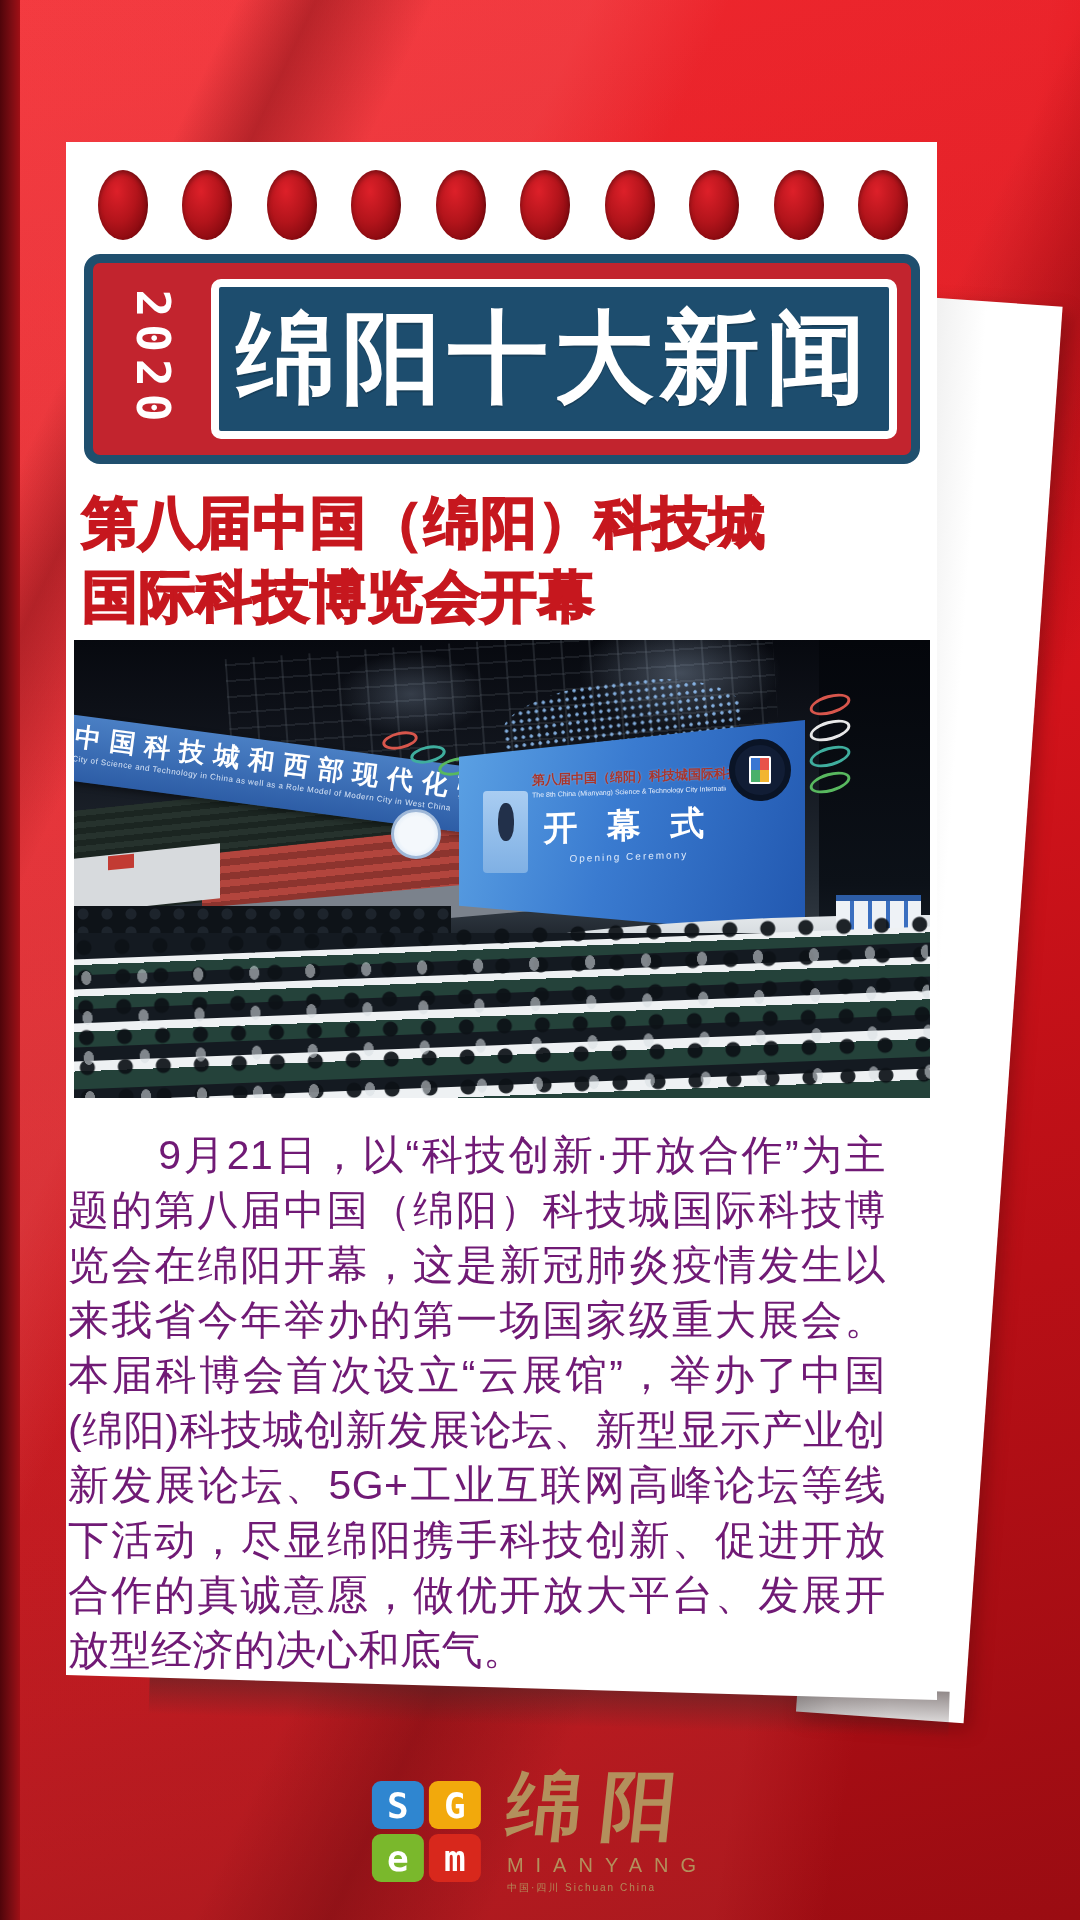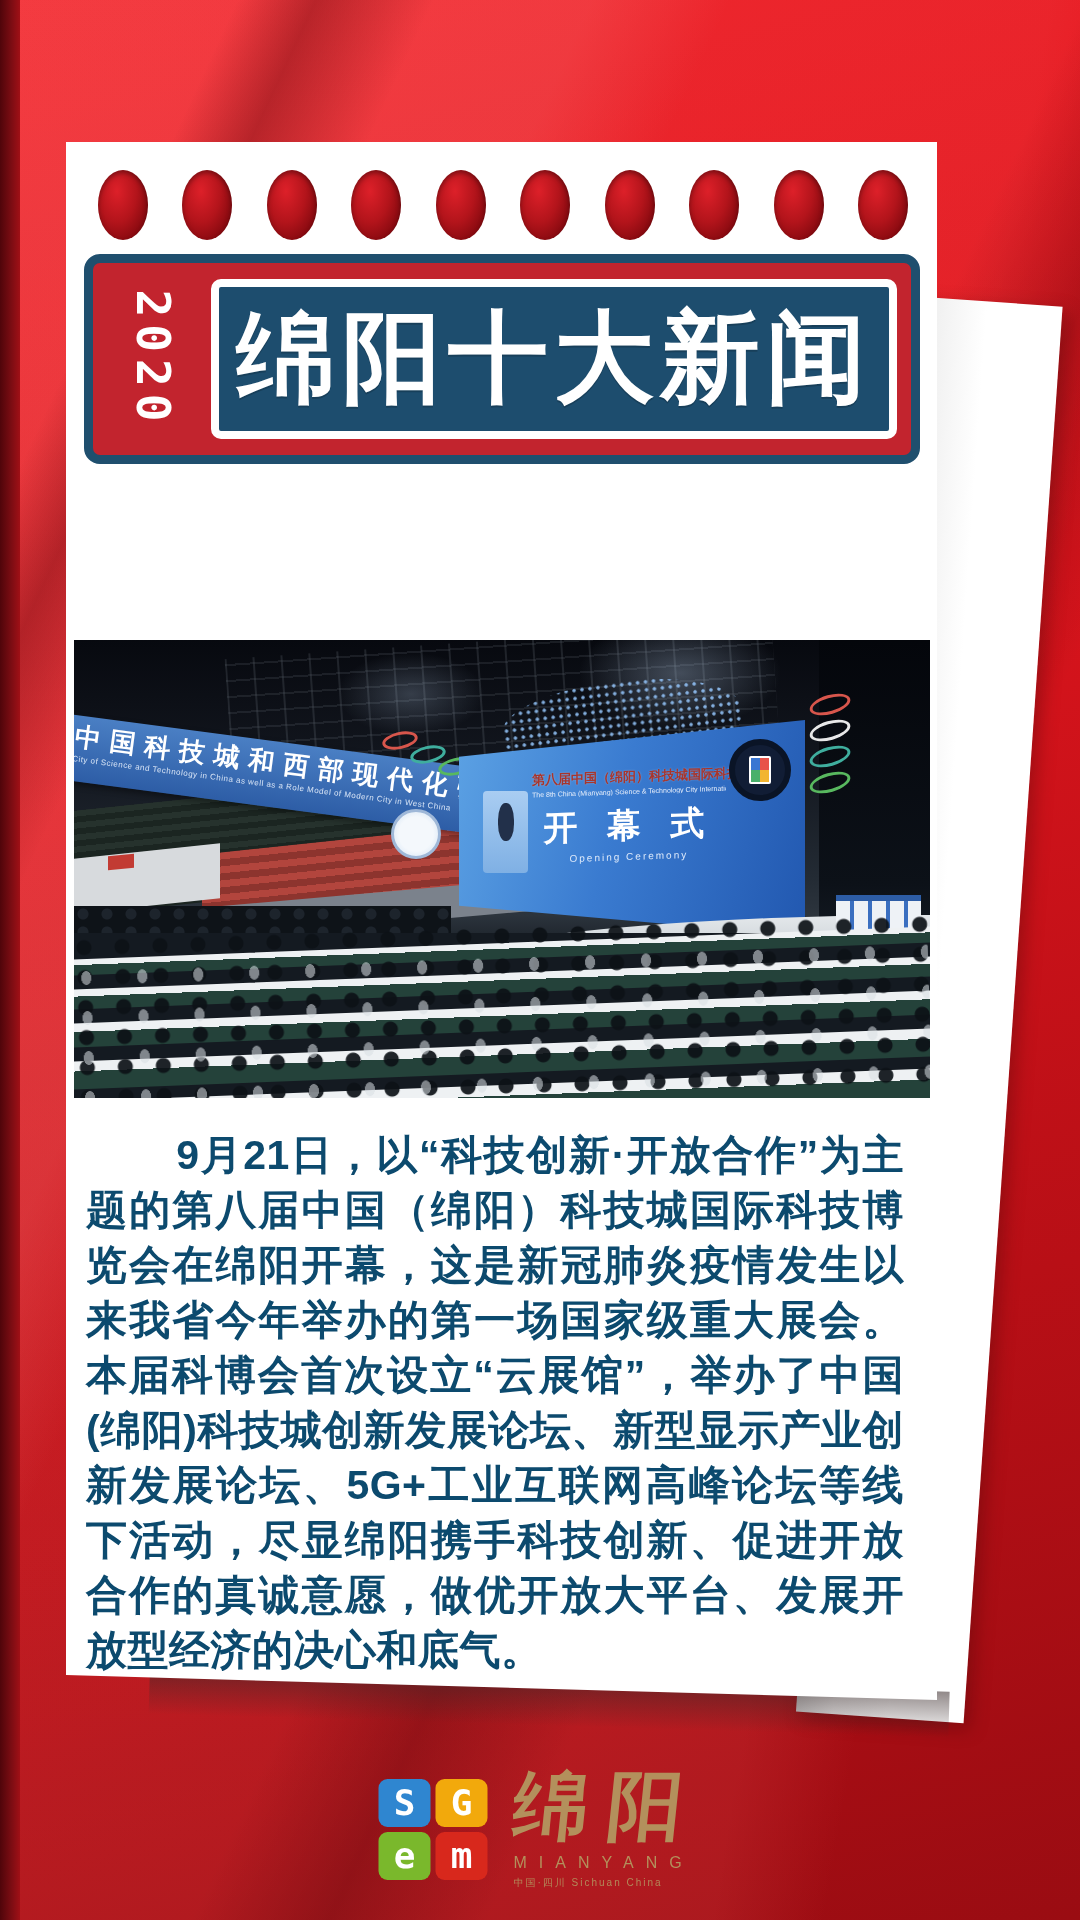--- a/index.html
+++ b/index.html
@@ -140,38 +140,38 @@
   .row.r4{top:68%;height:28px;}
   .row.r5{top:92%;height:30px;}
   .heads{inset:-4% 0 0 0;transform:rotate(-1.6deg);opacity:.92;
     background-image:radial-gradient(circle at 12px 9px,#0c1116 7px,transparent 8px);
     background-size:38px 30px;}
   .chairs{inset:12% 0 0 0;transform:rotate(-1.8deg);opacity:.55;
     background-image:radial-gradient(ellipse 8px 11px at 14px 12px,#d8dee3 60%,transparent 65%);
     background-size:56px 40px;}
 
   
-  .body-text{position:absolute;left:20px;top:986px;width:818px;
-    color:#0c4a6e;font-size:41px;line-height:55px;text-align:justify;
-    text-indent:2.2em;letter-spacing:.5px;font-weight:700;}
+  .body-text{position:absolute;left:2px;top:986px;width:818px;
+    color:#701a75;font-size:41px;line-height:55px;text-align:justify;
+    text-indent:2.2em;letter-spacing:.5px;font-weight:400;}
 
   
   .footer-logo{position:absolute;left:50%;top:1768px;transform:translateX(-50%);
     display:flex;align-items:center;gap:26px;z-index:2;}
   .tiles{display:grid;grid-template-columns:52px 52px;grid-template-rows:48px 48px;gap:5px;}
   .tile{border-radius:9px;display:flex;align-items:center;justify-content:center;
     color:#fff;font-weight:700;font-size:36px;font-family:"DejaVu Sans Mono",monospace;}
   .tile.s{background:#2f86d0;}
   .tile.g{background:#f2a90c;}
   .tile.e{background:#7ab82c;}
   .tile.m{background:#d8281c;}
   .logo-right{color:#b3905c;}
   .city-cn{font-family:"DejaVu Serif",serif;font-weight:700;font-size:76px;
     letter-spacing:18px;transform:skewX(-6deg);line-height:1;}
-  .city-en{font-size:16px;letter-spacing:12px;margin-top:10px;}
+  .city-en{font-size:20px;letter-spacing:12px;margin-top:10px;}
   .tagline{font-size:10px;letter-spacing:2px;margin-top:4px;opacity:.95;}
 </style>
 </head>
 <body>
 
 <div class="stage">
   <div class="left-strip"></div>
   <div class="sheet-behind"></div>
   <div class="card-shadow"></div>
 
@@ -190,20 +190,24 @@
       <span class="hole"></span>
     </div>
 
     <div class="banner">
       <div class="year">2020</div>
       <div class="title-box">
         <span class="t">绵阳十大新闻</span>
       </div>
     </div>
 
+    <div class="headline">
+      <div>第八届中国（绵阳）科技城</div>
+      <div>国际科技博览会开幕</div>
+    </div>
 
     <div class="photo">
       <div class="truss"></div>
       <div class="glow1"></div>
       <div class="glow2"></div>
       <div class="led-dots"></div>
       <div class="right-dark"></div>
       <div class="seats-dark"></div>
       <div class="seats-red"></div>
       <div class="wall-left"></div>

